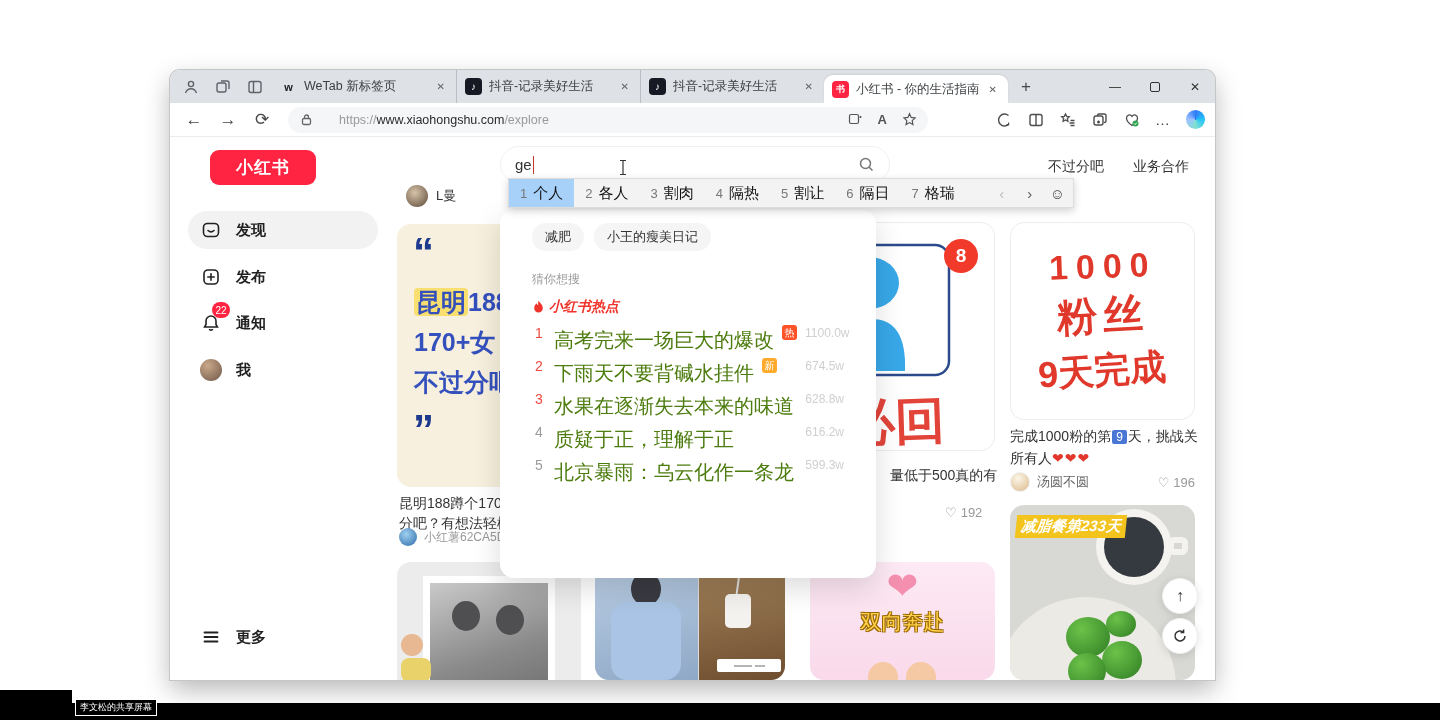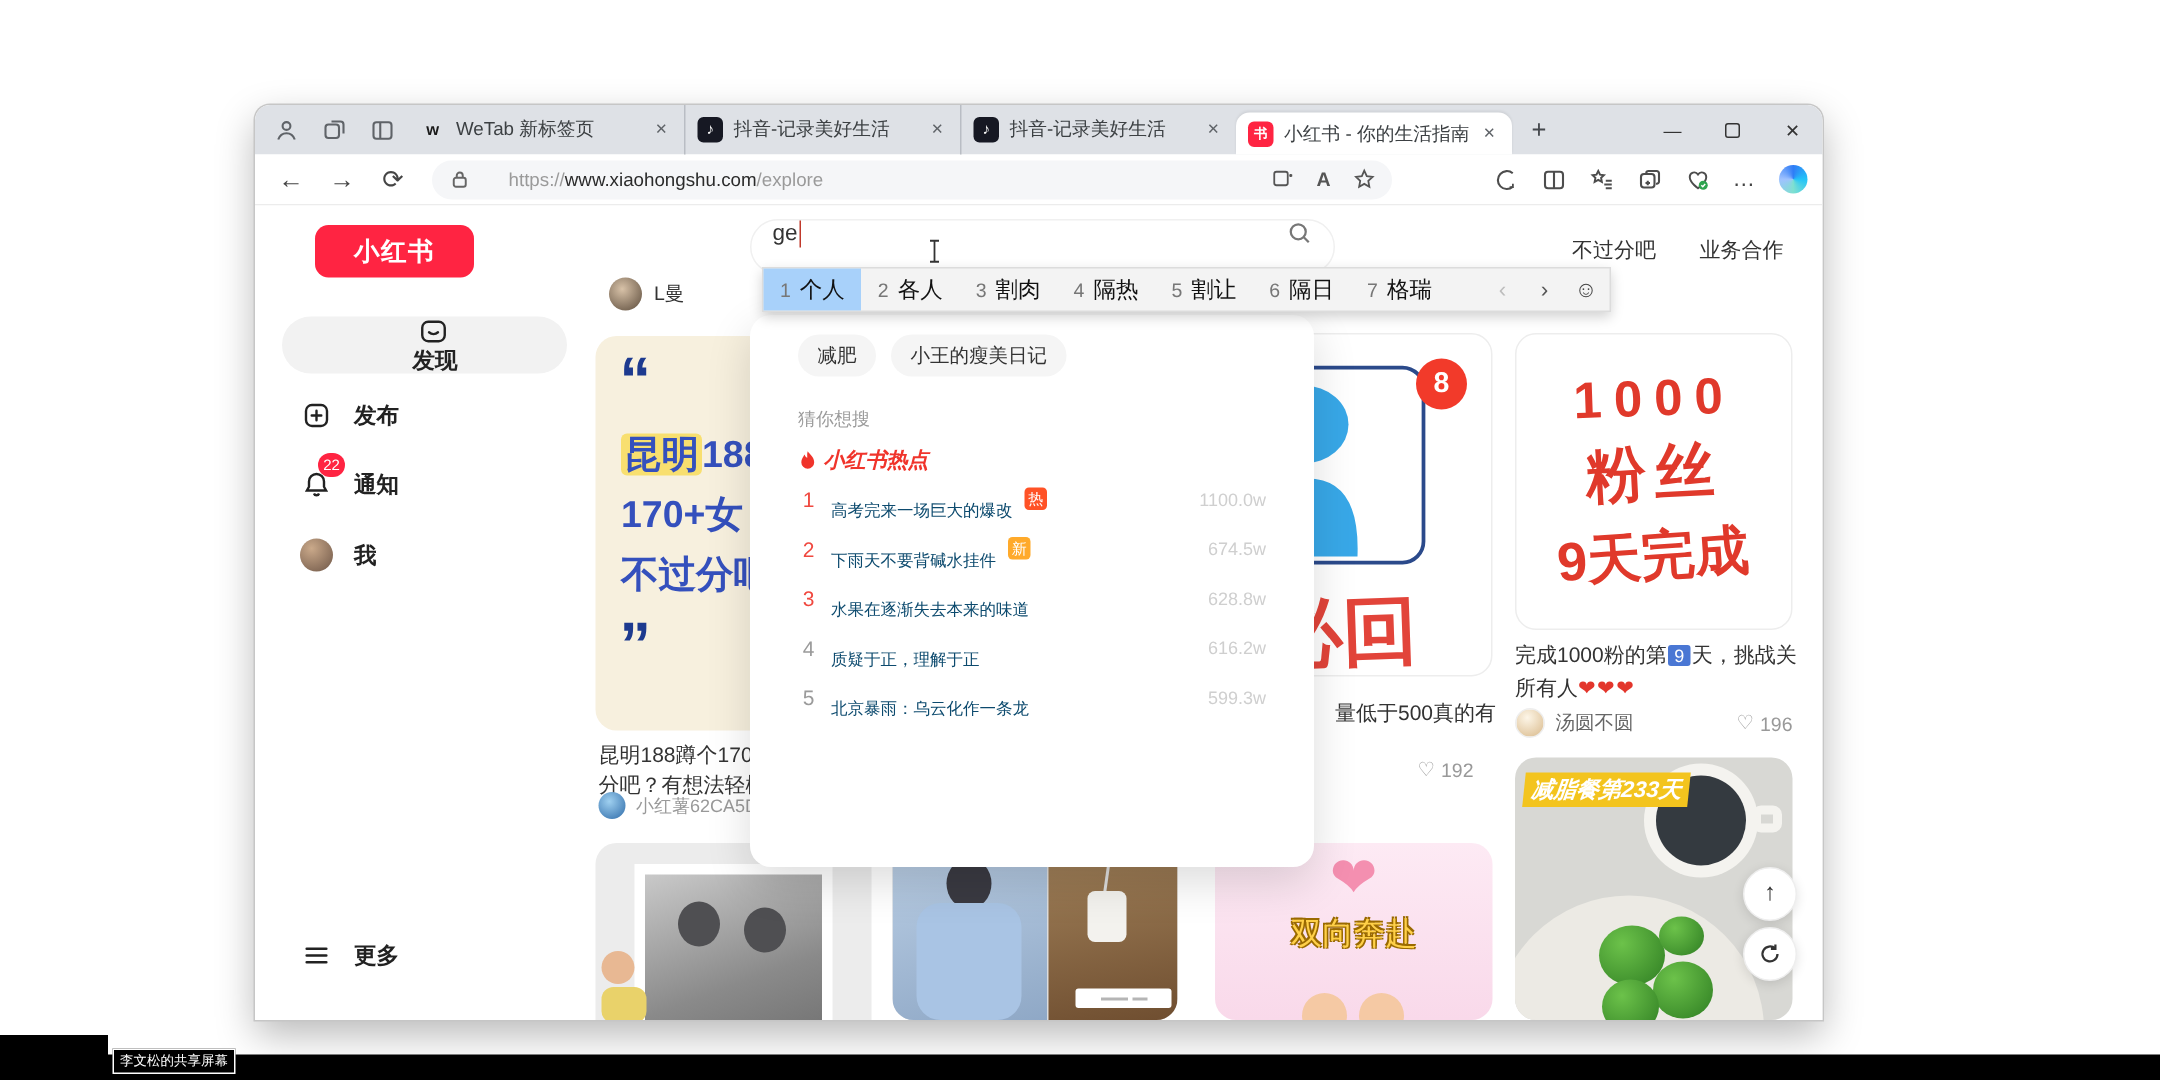--- a/index.html
+++ b/index.html
@@ -62,21 +62,21 @@
   .av-me{width:22px;height:22px;background:radial-gradient(circle at 35% 30%,#caa98a,#6e5647);}
   .av-chip{width:22px;height:22px;background:radial-gradient(circle at 40% 35%,#d8c2a8,#5a4a3a);}
   .av-potato{width:18px;height:18px;background:radial-gradient(circle at 40% 35%,#9fd0f0,#2d6aa8);}
   .av-tang{width:20px;height:20px;background:radial-gradient(circle at 40% 30%,#fdf6e8,#d9b98a);border:1px solid #eee;}
 
   
   .toplink{top:21px;font-size:14px;color:#333;}
 
   
   .searchbox{left:330px;top:9px;width:390px;height:37px;background:#fff;border:1px solid #f0f0f0;border-radius:19px;
-    display:flex;align-items:flex-start;padding:0 14px;z-index:30;}
+    display:flex;align-items:center;padding:0 14px;z-index:30;}
   .typed{font-size:15px;color:#333;}
   .caret{width:1.5px;height:18px;background:#c0392b;margin-left:1px;}
   .sicon{margin-left:auto;color:#777;}
 
   
   .imebar{left:338px;top:41px;width:566px;height:30px;background:#f3f3f3;border:1px solid #dcdcdc;
     box-shadow:0 3px 8px rgba(0,0,0,.18);display:flex;align-items:stretch;z-index:40;font-size:15px;}
   .cand{display:flex;align-items:center;gap:6px;padding:0 11px;color:#111;}
   .cand .cnum{color:#777;font-size:13px;}
   .cand.sel{background:#a8d1fa;}
@@ -91,21 +91,21 @@
     box-shadow:0 10px 30px rgba(0,0,0,.14);padding:13px 32px;overflow:hidden;}
   .chips{display:flex;gap:10px;}
   .chip{background:#f5f5f5;border-radius:15px;padding:5px 13px;font-size:13px;color:#333;}
   .sugg-title{margin-top:20px;font-size:12px;color:#9b9b9b;}
   .sugg-grid{margin-top:4px;display:grid;grid-template-columns:1fr 1fr;column-gap:10px;}
   .sugg-item{font-size:14px;color:#2f2f2f;height:33px;display:flex;align-items:center;}
   .hot-head{margin-top:10px;display:flex;align-items:center;gap:4px;color:#f0342b;font-size:14px;font-weight:bold;font-style:italic;}
   .hot-row{height:33px;display:flex;align-items:center;gap:8px;}
   .hot-rank{width:14px;font-size:14px;color:#9b9b9b;text-align:center;flex:none;}
   .hot-row.top .hot-rank{color:#f0483f;}
-  .hot-title{font-size:11px;color:#0c4a6e;white-space:nowrap;margin-top:16px;}
+  .hot-title{font-size:20px;color:#4d7c0f;white-space:nowrap;margin-top:16px;}
   .hot-badge{min-width:15px;height:15px;border-radius:3px;color:#fff;font-size:10px;display:flex;align-items:center;justify-content:center;padding:0 1px;}
   .hot-badge:empty{display:none;}
   .hot-row:nth-child(1) .hot-badge{background:#ff5226;}
   .hot-row:nth-child(2) .hot-badge{background:#ffaa2b;}
   .hot-heat{margin-left:auto;font-size:12px;color:#cfcfcf;}
 
   
   .card{border-radius:14px;overflow:hidden;}
   .userchip{left:236px;top:48px;display:flex;align-items:center;gap:8px;font-size:13px;color:#333;}
   .quote-card{left:227px;top:87px;width:184px;height:263px;background:#f7f0de;}
@@ -300,21 +300,21 @@
         </span>
       <span class="moredots">…</span>
       <span class="copilot"></span>
     </div>
   </div>
 
   <div class="page">
 
     <div class="abs side-logo">小红书</div>
 
-    <div class="abs nav-item active" style="top:74px;flex-direction:column;">
+    <div class="abs nav-item active" style="top:74px;">
       <span class="nicon">
         <svg width="20" height="20" viewBox="0 0 20 20" fill="none" stroke="#222" stroke-width="1.6">
             <rect x="2.5" y="3.5" width="15" height="13" rx="4"></rect>
             <path d="M7 10.5c1.8 1.6 4.2 1.6 6 0" stroke-linecap="round"></path>
           </svg>
         </span>
       <span class="nlabel">发现</span>
     </div>
 
     <div class="abs nav-item" style="top:121px;">

